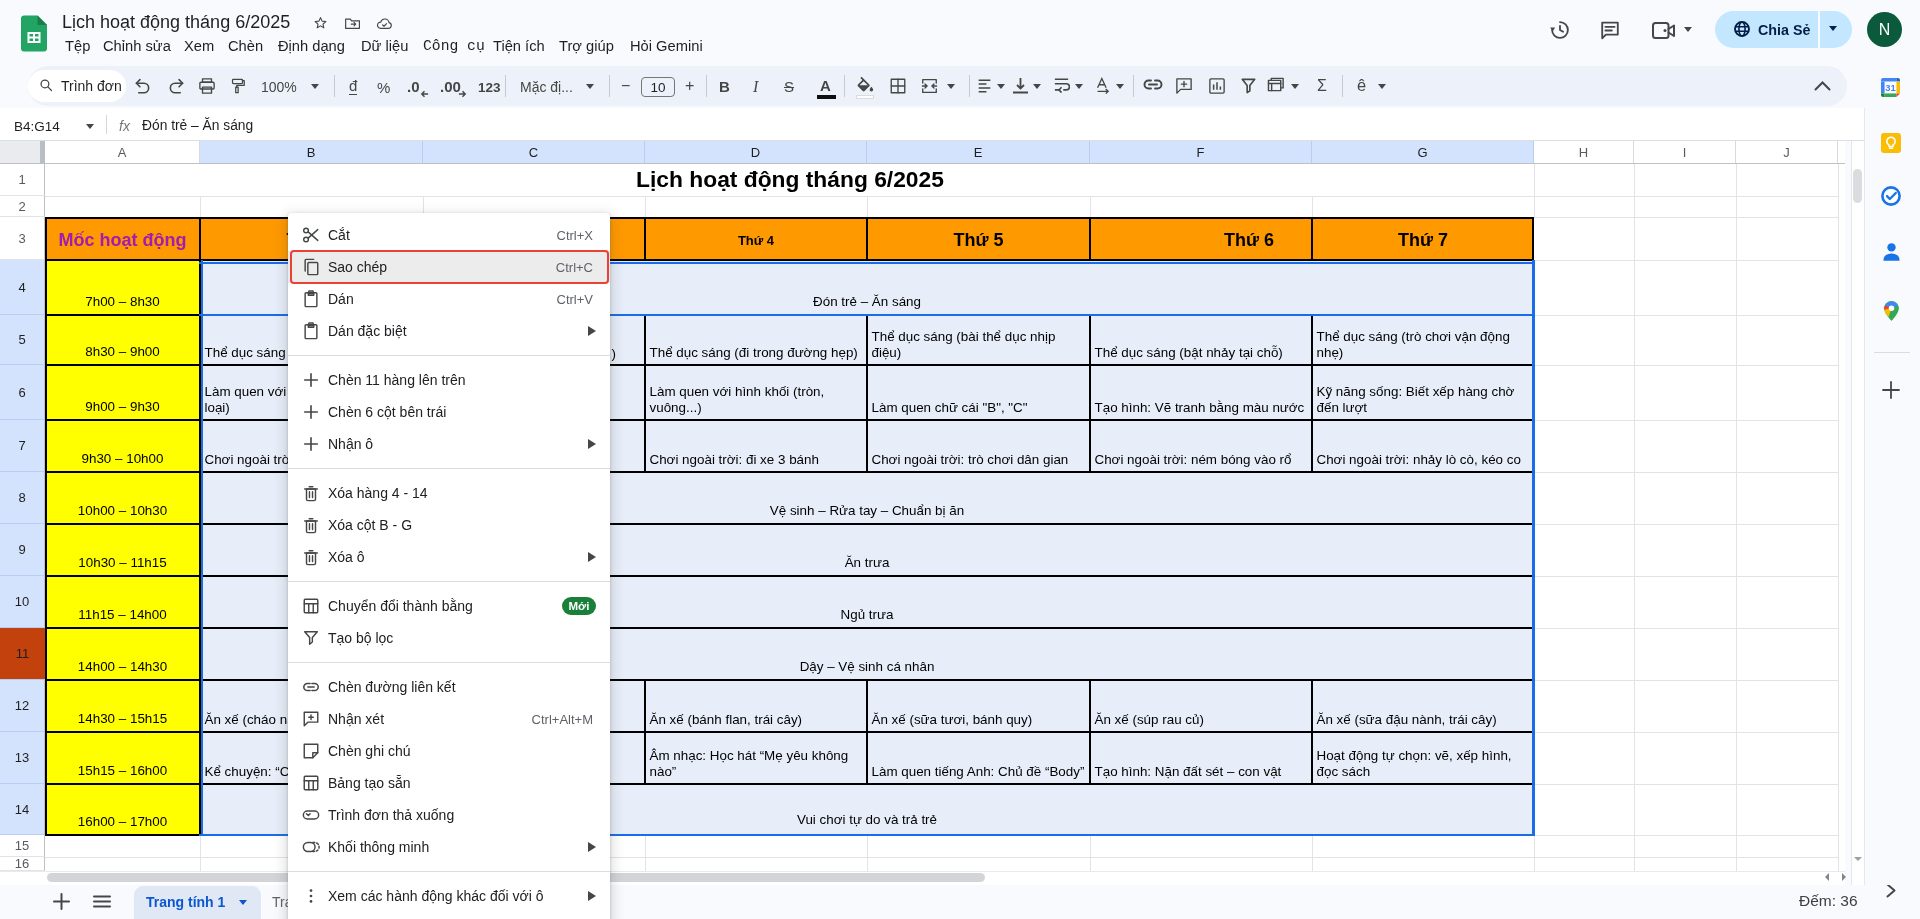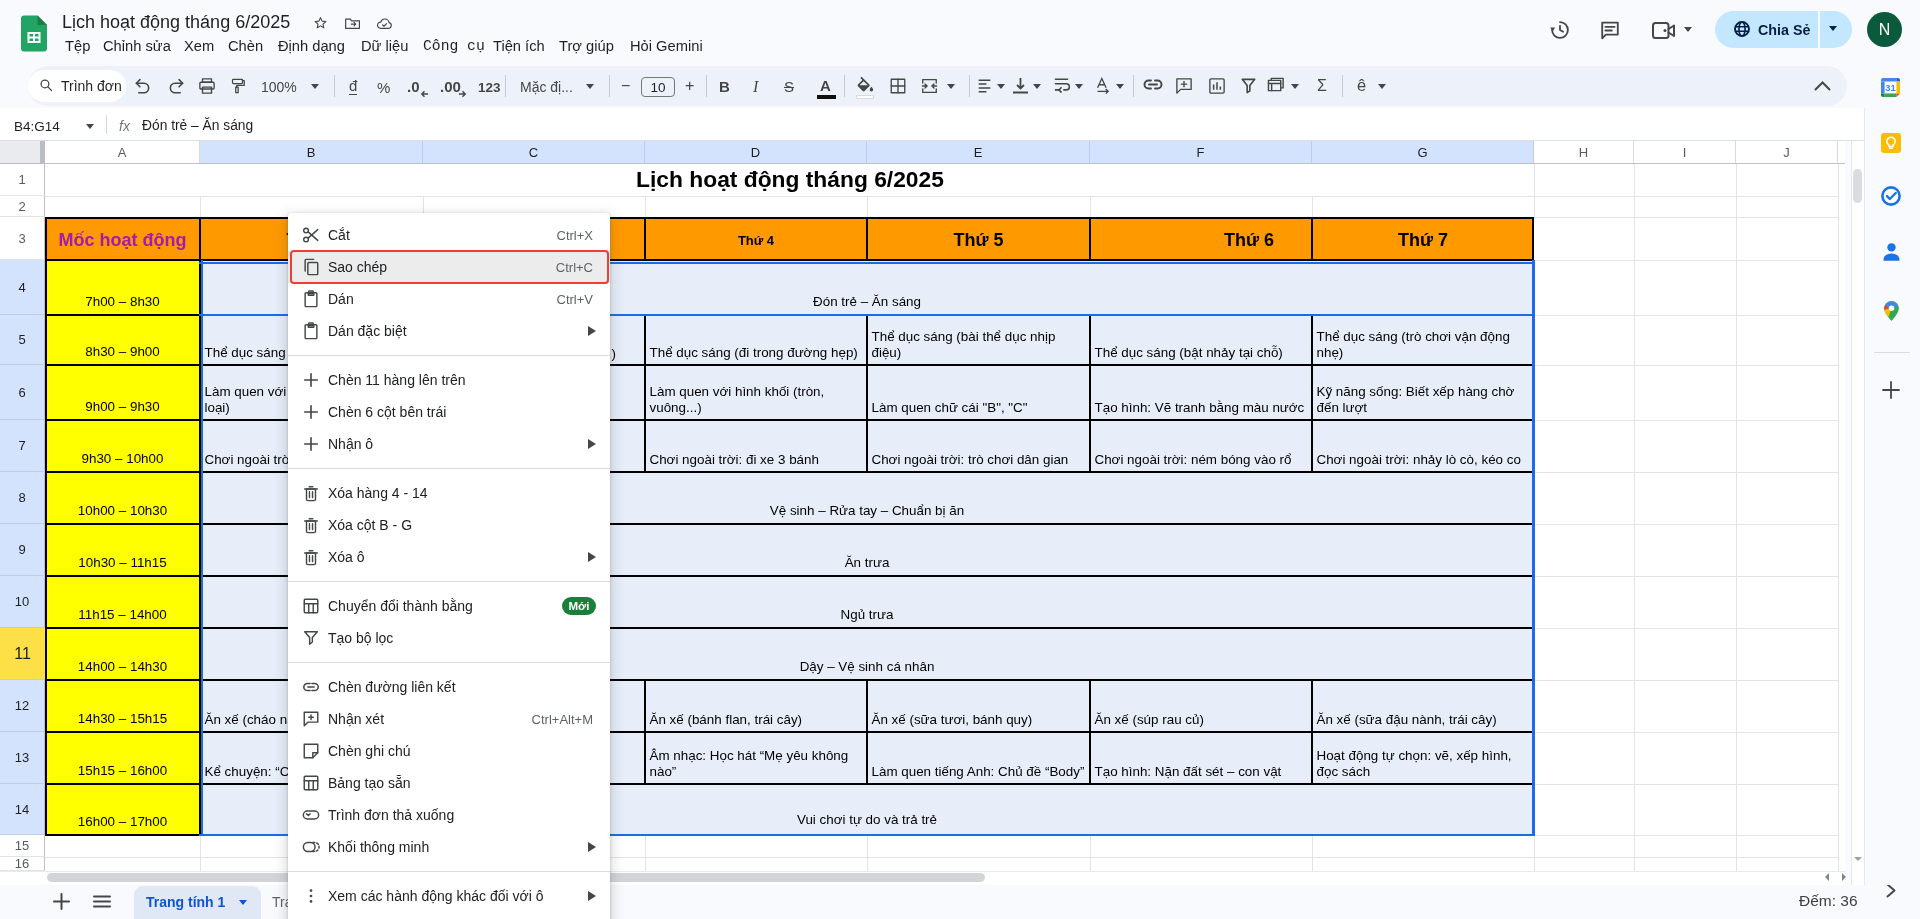--- a/index.html
+++ b/index.html
@@ -286,21 +286,21 @@
 <div class="abs" style="left:0;top:164px;width:45px;height:32px;background:#fff;border-bottom:1px solid #e2e3e5;border-right:1px solid #bdc1c6;display:flex;align-items:center;justify-content:center;font-size:13px;color:#575b5f">1</div>
 <div class="abs" style="left:0;top:196px;width:45px;height:21px;background:#fff;border-bottom:1px solid #e2e3e5;border-right:1px solid #bdc1c6;display:flex;align-items:center;justify-content:center;font-size:13px;color:#575b5f">2</div>
 <div class="abs" style="left:0;top:217px;width:45px;height:43px;background:#fff;border-bottom:1px solid #e2e3e5;border-right:1px solid #bdc1c6;display:flex;align-items:center;justify-content:center;font-size:13px;color:#575b5f">3</div>
 <div class="abs" style="left:0;top:260px;width:45px;height:55px;background:#d3e3fd;border-bottom:1px solid #b7cdf1;border-right:1px solid #bdc1c6;display:flex;align-items:center;justify-content:center;font-size:13px;color:#1f1f1f">4</div>
 <div class="abs" style="left:0;top:315px;width:45px;height:50px;background:#d3e3fd;border-bottom:1px solid #b7cdf1;border-right:1px solid #bdc1c6;display:flex;align-items:center;justify-content:center;font-size:13px;color:#1f1f1f">5</div>
 <div class="abs" style="left:0;top:365px;width:45px;height:55px;background:#d3e3fd;border-bottom:1px solid #b7cdf1;border-right:1px solid #bdc1c6;display:flex;align-items:center;justify-content:center;font-size:13px;color:#1f1f1f">6</div>
 <div class="abs" style="left:0;top:420px;width:45px;height:52px;background:#d3e3fd;border-bottom:1px solid #b7cdf1;border-right:1px solid #bdc1c6;display:flex;align-items:center;justify-content:center;font-size:13px;color:#1f1f1f">7</div>
 <div class="abs" style="left:0;top:472px;width:45px;height:52px;background:#d3e3fd;border-bottom:1px solid #b7cdf1;border-right:1px solid #bdc1c6;display:flex;align-items:center;justify-content:center;font-size:13px;color:#1f1f1f">8</div>
 <div class="abs" style="left:0;top:524px;width:45px;height:52px;background:#d3e3fd;border-bottom:1px solid #b7cdf1;border-right:1px solid #bdc1c6;display:flex;align-items:center;justify-content:center;font-size:13px;color:#1f1f1f">9</div>
 <div class="abs" style="left:0;top:576px;width:45px;height:52px;background:#d3e3fd;border-bottom:1px solid #b7cdf1;border-right:1px solid #bdc1c6;display:flex;align-items:center;justify-content:center;font-size:13px;color:#1f1f1f">10</div>
-<div class="abs" style="left:0;top:628px;width:46px;height:52px;background:#fde047;border-bottom:1px solid #b7cdf1;border-right:1px solid #bdc1c6;display:flex;align-items:center;justify-content:center;font-size:16px;color:#1f1f1f">11</div>
+<div class="abs" style="left:0;top:628px;width:46px;height:52px;background:#c2410c;border-bottom:1px solid #b7cdf1;border-right:1px solid #bdc1c6;display:flex;align-items:center;justify-content:center;font-size:13px;color:#1f1f1f">11</div>
 <div class="abs" style="left:0;top:680px;width:45px;height:52px;background:#d3e3fd;border-bottom:1px solid #b7cdf1;border-right:1px solid #bdc1c6;display:flex;align-items:center;justify-content:center;font-size:13px;color:#1f1f1f">12</div>
 <div class="abs" style="left:0;top:732px;width:45px;height:52px;background:#d3e3fd;border-bottom:1px solid #b7cdf1;border-right:1px solid #bdc1c6;display:flex;align-items:center;justify-content:center;font-size:13px;color:#1f1f1f">13</div>
 <div class="abs" style="left:0;top:784px;width:45px;height:51px;background:#d3e3fd;border-bottom:1px solid #b7cdf1;border-right:1px solid #bdc1c6;display:flex;align-items:center;justify-content:center;font-size:13px;color:#1f1f1f">14</div>
 <div class="abs" style="left:0;top:835px;width:45px;height:22px;background:#fff;border-bottom:1px solid #e2e3e5;border-right:1px solid #bdc1c6;display:flex;align-items:center;justify-content:center;font-size:13px;color:#575b5f">15</div>
 <div class="abs" style="left:0;top:857px;width:45px;height:14px;background:#fff;border-bottom:1px solid #e2e3e5;border-right:1px solid #bdc1c6;display:flex;align-items:center;justify-content:center;font-size:13px;color:#575b5f">16</div>
 <div class="abs" style="left:1634px;top:164px;width:1px;height:707px;background:#e2e3e5"></div>
 <div class="abs" style="left:1736px;top:164px;width:1px;height:707px;background:#e2e3e5"></div>
 <div class="abs" style="left:1838px;top:164px;width:1px;height:707px;background:#e2e3e5"></div>
 <div class="abs" style="left:200px;top:196px;width:1px;height:21px;background:#e2e3e5"></div>
 <div class="abs" style="left:200px;top:835px;width:1px;height:36px;background:#e2e3e5"></div>

